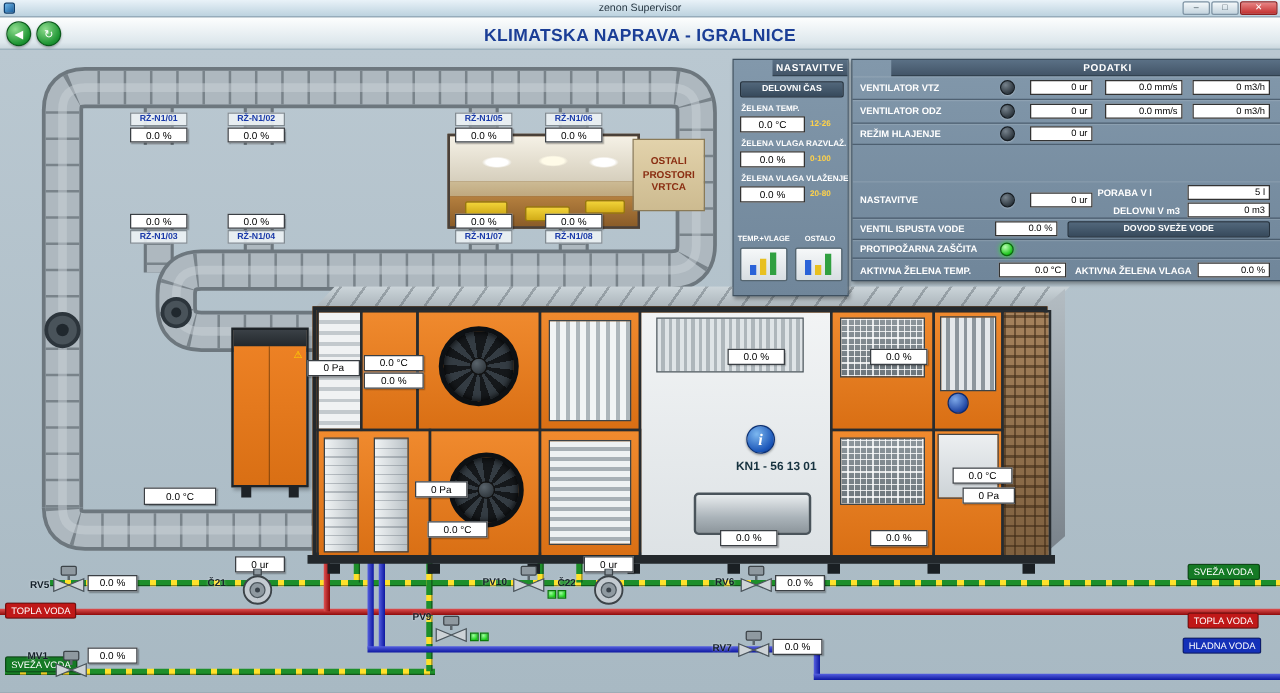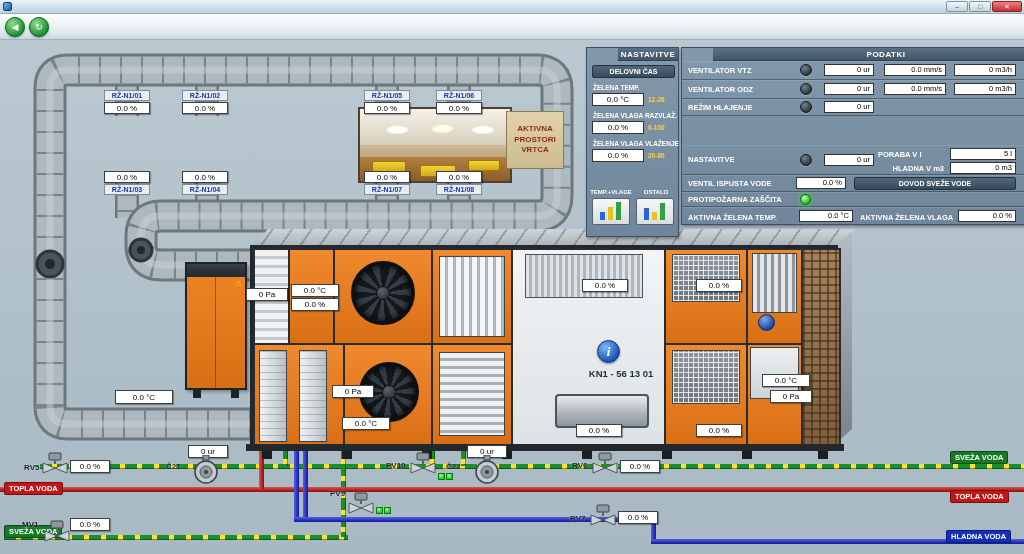--- a/index.html
+++ b/index.html
@@ -55,46 +55,48 @@
   .cabinet { position:absolute; background:linear-gradient(#ef8326,#d96f14); border:2px solid #1e2327; z-index:4; box-shadow:2px 2px 3px rgba(0,0,0,.3); }
 
   
   .pipe { position:absolute; z-index:2; }
   .ph { height:5px; } .pv { width:5px; }
   .p-red.ph { background:linear-gradient(#e05050,#8e0a0a); } .p-red.pv { background:linear-gradient(90deg,#e05050,#8e0a0a); }
   .p-blue.ph { background:linear-gradient(#5560e0,#0d17a0); } .p-blue.pv { background:linear-gradient(90deg,#5560e0,#0d17a0); }
   .p-green.ph { background:repeating-linear-gradient(90deg,#1d8f2a 0 12px,#ffe12a 12px 17px); box-shadow:inset 0 -1px 0 rgba(0,0,0,.4); }
   .p-green.pv { background:repeating-linear-gradient(180deg,#1d8f2a 0 12px,#ffe12a 12px 17px); box-shadow:inset -1px 0 0 rgba(0,0,0,.4); }
 
-  .chip { position:absolute; color:#fff; font-weight:bold; font-size:7.5px; padding:1px 4px; border-radius:2px; border:1px solid rgba(0,0,0,.4); z-index:6; white-space:nowrap; }
+  .chip { position:absolute; color:#fff; font-weight:normal; font-size:7.5px; padding:1px 4px; border-radius:2px; border:1px solid rgba(0,0,0,.4); z-index:6; white-space:nowrap; }
   .chip.red { background:#c01818; } .chip.green { background:#157a25; } .chip.blue { background:#1430b8; }
 
   .hlabel { position:absolute; font-size:8px; font-weight:bold; color:#15202a; z-index:7; text-shadow:0 0 2px rgba(255,255,255,.6); white-space:nowrap; }
   .hyd { position:absolute; z-index:7; }
   .lamps { position:absolute; z-index:7; }
   .lamp { display:inline-block; width:7px; height:7px; margin-right:1px; background:radial-gradient(circle at 35% 30%,#9aff9a,#18cc18 75%); border:1px solid #0a7a0a; }
   .warn { position:absolute; color:#ffd200; font-size:8px; z-index:1; }
 </style>
 </head>
 <body>
 
 <div id="screen">
 
   <div class="titlebar">
     <div class="app-icon"></div>
+    <div class="title">zenon Supervisor</div>
     <div class="winbtns">
       <div class="wbtn">–</div>
       <div class="wbtn">□</div>
       <div class="wbtn close">✕</div>
     </div>
   </div>
 
   <div class="navbar">
     <div class="navbtn" style="left:5px">◀</div>
     <div class="navbtn" style="left:29px">↻</div>
+    <div class="page-title">KLIMATSKA NAPRAVA - IGRALNICE</div>
   </div>
 
   <div class="main-bg"></div>
 
   <svg class="ducts" width="1024" height="554">
     <defs>
       <path id="loopA" d="M50 406 L50 88 Q50 70 68 70 L537 70 Q557 70 557 90 L557 196 Q557 216 537 216 L161 216 Q141 216 141 236 L141 245 Q141 265 161 265 L256 265"></path>
       <path id="loopB" d="M50 406 Q50 424 68 424 L254 424"></path>
       <path id="stubs" d="M127 68 V116 M207 68 V116 M387 68 V116 M459 68 V116 M127 178 V218 M207 178 V218 M387 178 V218 M459 178 V218"></path>
       <g id="valve">
@@ -144,21 +146,21 @@
   <div class="pipe ph p-blue" style="left:651px;top:539px;width:373px"></div>
 
   <div class="room" style="left:358px;top:107px;width:154px;height:76px">
     <div style="position:absolute;left:0;top:0;right:0;height:36px;background:radial-gradient(ellipse 16px 6px at 25% 58%,#fff 0 55%,rgba(255,255,255,0) 75%),radial-gradient(ellipse 16px 6px at 55% 55%,#fffbe8 0 55%,rgba(255,255,255,0) 75%),radial-gradient(ellipse 16px 6px at 82% 58%,#fff 0 55%,rgba(255,255,255,0) 75%),linear-gradient(#f5f1e6,#d6cfbd)"></div>
     <div style="position:absolute;left:0;top:36px;right:0;height:12px;background:linear-gradient(#cdbb95,#bfa87e)"></div>
     <div style="position:absolute;left:0;top:48px;right:0;bottom:0;background:linear-gradient(#b5803f,#8a5c28)"></div>
     <div style="position:absolute;left:12px;top:52px;width:34px;height:11px;background:linear-gradient(#f2d43a,#d2ac18);border:1px solid #97790c;border-radius:2px"></div>
     <div style="position:absolute;left:60px;top:56px;width:36px;height:12px;background:linear-gradient(#f2d43a,#d2ac18);border:1px solid #97790c;border-radius:2px"></div>
     <div style="position:absolute;left:108px;top:51px;width:32px;height:11px;background:linear-gradient(#f2d43a,#d2ac18);border:1px solid #97790c;border-radius:2px"></div>
   </div>
-  <div class="ostali" style="left:506px;top:111px;width:58px;height:58px">AKTIVNA PROSTORI VRTCA</div>
+  <div class="ostali" style="left:506px;top:111px;width:58px;height:58px">OSTALI PROSTORI VRTCA</div>
 
   <div class="slabel" style="left:104px;top:90px">RŽ-N1/01</div>
   <div class="box" style="left:104px;top:102px;width:46px;height:12px">0.0 %</div>
   <div class="slabel" style="left:182px;top:90px">RŽ-N1/02</div>
   <div class="box" style="left:182px;top:102px;width:46px;height:12px">0.0 %</div>
 
   <div class="box" style="left:104px;top:171px;width:46px;height:12px">0.0 %</div>
   <div class="slabel" style="left:104px;top:184px">RŽ-N1/03</div>
   <div class="box" style="left:182px;top:171px;width:46px;height:12px">0.0 %</div>
   <div class="slabel" style="left:182px;top:184px">RŽ-N1/04</div>
@@ -219,21 +221,21 @@
       <div class="plbl" style="left:6px">REŽIM HLAJENJE</div>
       <span class="knob" style="left:118px;top:2px"></span>
       <div class="pbox" style="left:142px;top:2px;width:50px">0 ur</div>
     </div>
     <div class="prow" style="top:97px;height:30px">
       <div class="plbl" style="left:6px;top:10px;transform:none">NASTAVITVE</div>
       <span class="knob" style="left:118px;top:9px"></span>
       <div class="pbox" style="left:142px;top:9px;width:50px">0 ur</div>
       <div class="plbl" style="left:196px;top:5px;width:66px;transform:none;text-align:left">PORABA V l</div>
       <div class="pbox" style="left:268px;top:3px;width:66px">5 l</div>
-      <div class="plbl" style="left:196px;top:19px;width:66px;transform:none;text-align:right">HLADNA V m3</div>
+      <div class="plbl" style="left:196px;top:19px;width:66px;transform:none;text-align:right">DELOVNI V m3</div>
       <div class="pbox" style="left:268px;top:17px;width:66px">0 m3</div>
     </div>
     <div class="prow" style="top:127px;height:17px">
       <div class="plbl" style="left:6px">VENTIL ISPUSTA VODE</div>
       <div class="pbox" style="left:114px;top:2px;width:50px">0.0 %</div>
       <div class="dark-btn" style="left:172px;top:2px;width:162px;height:13px">DOVOD SVEŽE VODE</div>
     </div>
     <div class="prow" style="top:144px;height:15px">
       <div class="plbl" style="left:6px">PROTIPOŽARNA ZAŠČITA</div>
       <span class="led" style="left:118px;top:2px"></span>
@@ -356,15 +358,15 @@
   <div class="hlabel" style="left:570px;top:514px">RV7</div>
   <svg class="hyd" style="left:590px;top:504px" width="26" height="22" viewBox="0 0 26 22">
       <use href="#valve"></use>
     </svg>
   <div class="box" style="left:618px;top:511px;width:40px;height:13px">0.0 %</div>
 
   <div class="chip red" style="left:4px;top:482px">TOPLA VODA</div>
   <div class="chip green" style="left:4px;top:525px">SVEŽA VODA</div>
   <div class="chip green" style="left:950px;top:451px">SVEŽA VODA</div>
   <div class="chip red" style="left:950px;top:490px">TOPLA VODA</div>
-  <div class="chip blue" style="left:946px;top:530px">HLADNA VODA</div>
+  <div class="chip blue" style="left:946px;top:510px">HLADNA VODA</div>
 
 </div>
 
 </body></html>

